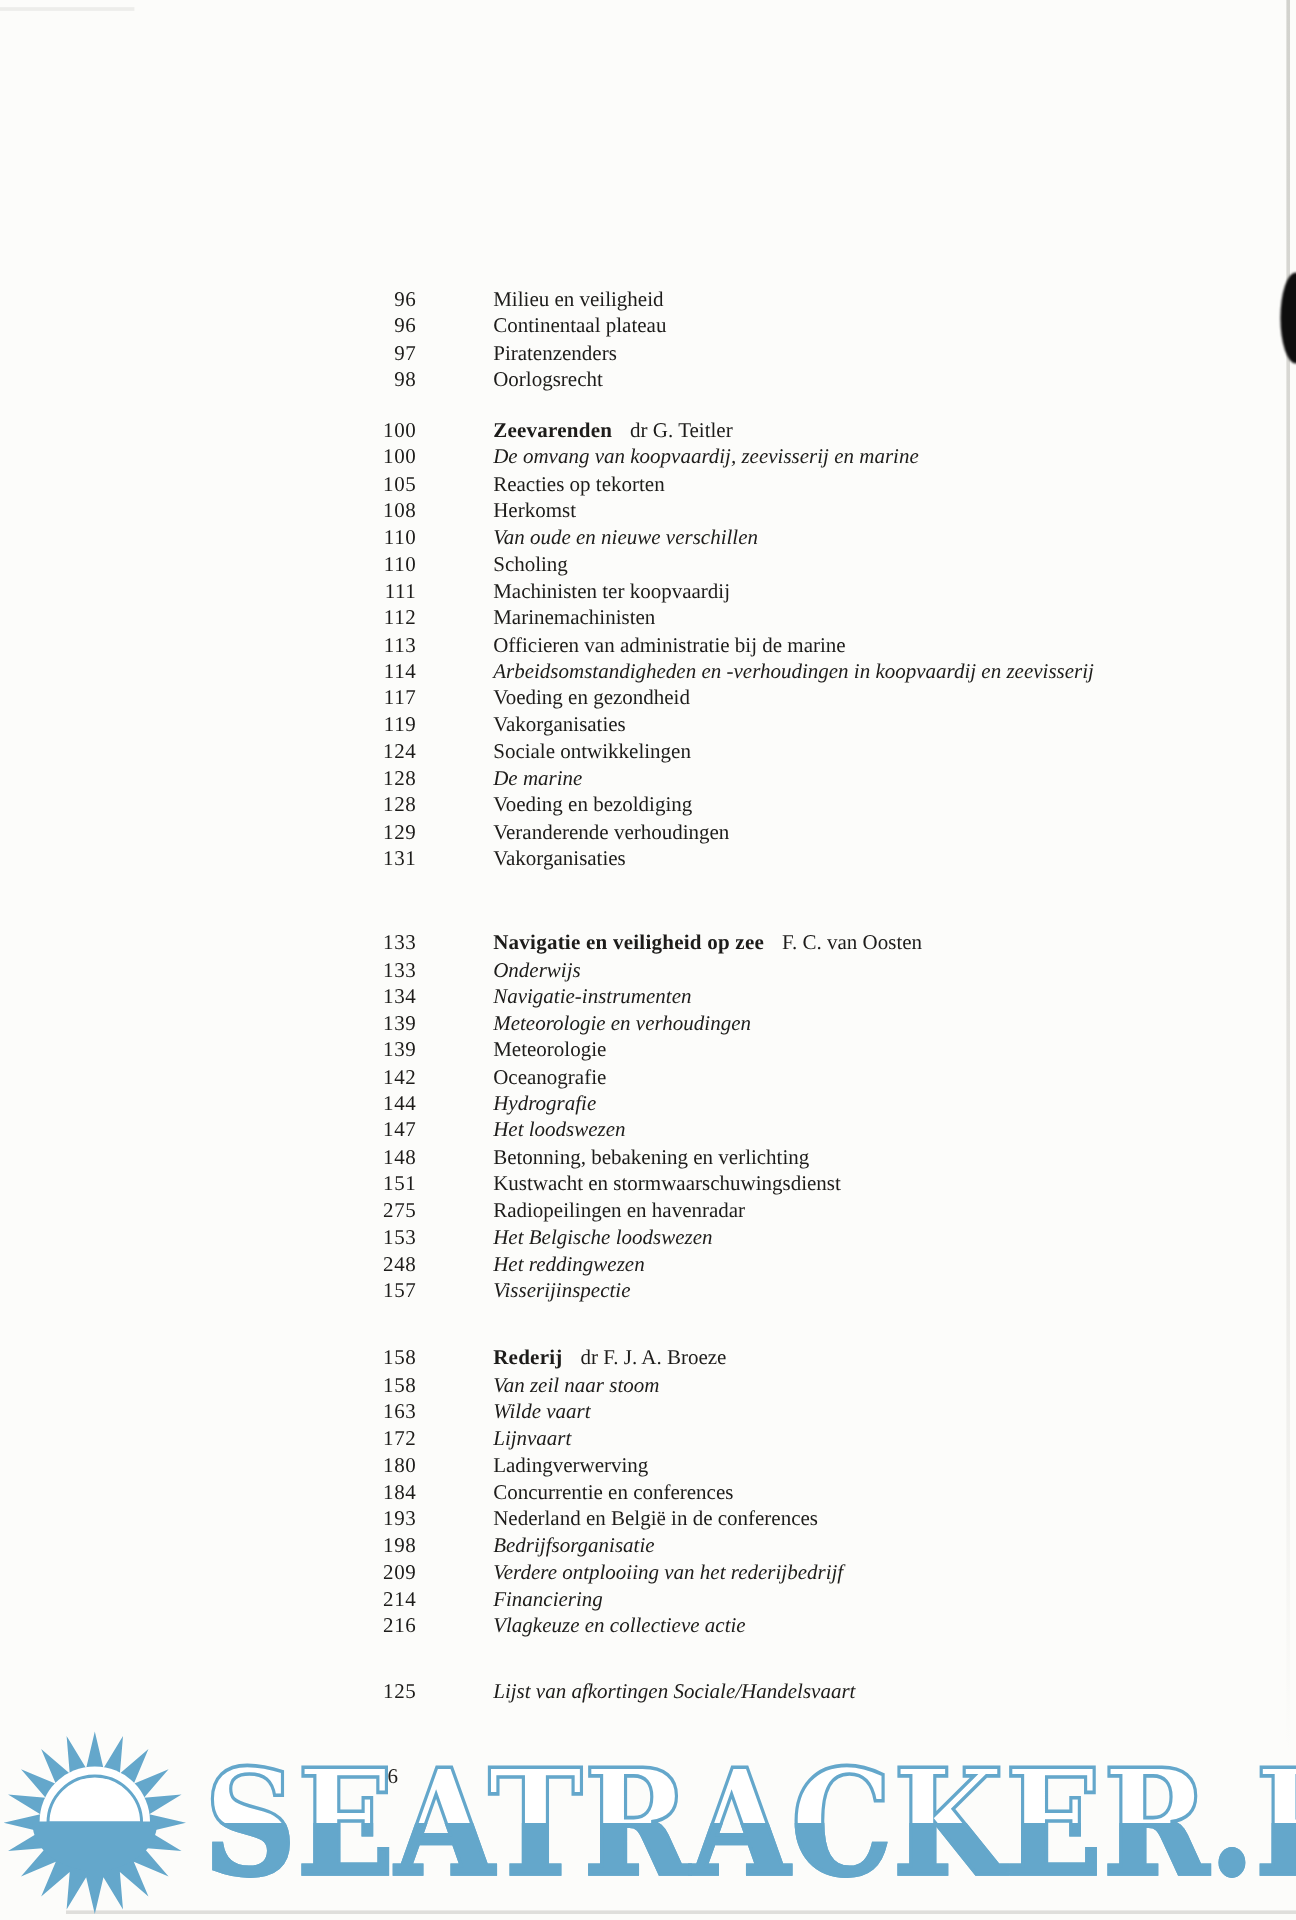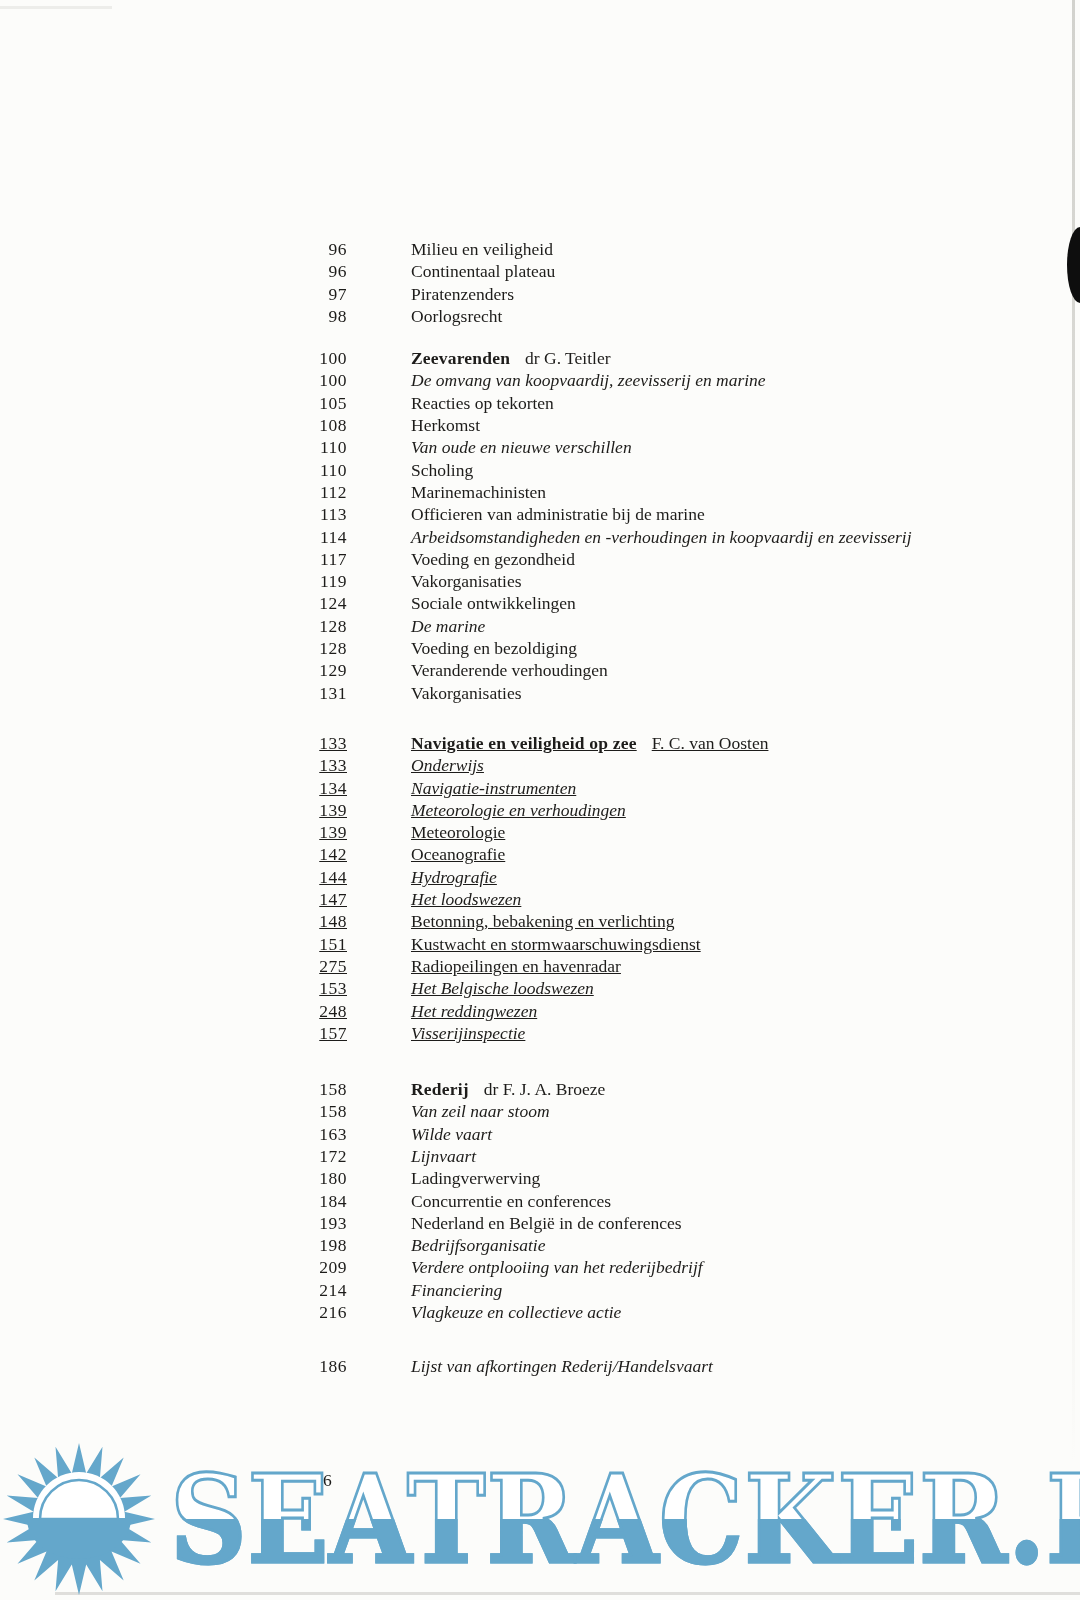--- a/index.html
+++ b/index.html
@@ -28,21 +28,21 @@
     width:347px;text-align:right;
     letter-spacing:.5px;
     flex:0 0 347px;
   }
   .toc-title{margin-left:64px;}
   .toc-row.italic .toc-title{font-style:italic;}
   .toc-row.chapter .toc-title{font-weight:bold;letter-spacing:.2px;}
   .toc-author{margin-left:15px;font-weight:normal;}
   .toc-section{margin-top:0;}
   .toc-section:nth-child(2){margin-top:20px;}
-  .toc-section:nth-child(3){margin-top:28px;text-decoration:underline;}
+  .toc-section:nth-child(3){margin-top:48px;}
   .toc-section:nth-child(4){margin-top:34px;}
   .toc-section:nth-child(5){margin-top:32px;}
   
   .page-num{
     position:absolute;left:323px;top:1470px;
     font-size:17.5px;color:#1d1c1a;z-index:5;
   }
   
   .watermark{
     position:absolute;left:0;top:1404px;width:1080px;height:196px;
@@ -130,20 +130,24 @@
         </div>
         <div class="toc-row italic">
           <span class="toc-num">110</span>
           <span class="toc-title">Van oude en nieuwe verschillen</span>
         </div>
         <div class="toc-row roman">
           <span class="toc-num">110</span>
           <span class="toc-title">Scholing</span>
         </div>
         <div class="toc-row roman">
+          <span class="toc-num">111</span>
+          <span class="toc-title">Machinisten ter koopvaardij</span>
+        </div>
+        <div class="toc-row roman">
           <span class="toc-num">112</span>
           <span class="toc-title">Marinemachinisten</span>
         </div>
         <div class="toc-row roman">
           <span class="toc-num">113</span>
           <span class="toc-title">Officieren van administratie bij de marine</span>
         </div>
         <div class="toc-row italic">
           <span class="toc-num">114</span>
           <span class="toc-title">Arbeidsomstandigheden en -verhoudingen in koopvaardij en zeevisserij</span>
@@ -278,22 +282,22 @@
           <span class="toc-num">214</span>
           <span class="toc-title">Financiering</span>
         </div>
         <div class="toc-row italic">
           <span class="toc-num">216</span>
           <span class="toc-title">Vlagkeuze en collectieve actie</span>
         </div>
       </div>
       <div class="toc-section">
         <div class="toc-row italic">
-          <span class="toc-num">186</span>
-          <span class="toc-title">Lijst van afkortingen Rederij/Handelsvaart</span>
+          <span class="toc-num">125</span>
+          <span class="toc-title">Lijst van afkortingen Sociale/Handelsvaart</span>
         </div>
       </div>
     </div>
 
   <div class="page-num">6</div>
 
   <div class="watermark">
     <svg class="wm-sun" viewBox="-80 -80 160 160">
         <polygon points="0.0,-76.0 7.2,-45.4 23.5,-72.3 20.9,-41.0 44.7,-61.5 32.5,-32.5 61.5,-44.7 41.0,-20.9 72.3,-23.5 45.4,-7.2 76.0,0.0 45.4,7.2 72.3,23.5 41.0,20.9 61.5,44.7 32.5,32.5 44.7,61.5 20.9,41.0 23.5,72.3 7.2,45.4 0.0,76.0 -7.2,45.4 -23.5,72.3 -20.9,41.0 -44.7,61.5 -32.5,32.5 -61.5,44.7 -41.0,20.9 -72.3,23.5 -45.4,7.2 -76.0,0.0 -45.4,-7.2 -72.3,-23.5 -41.0,-20.9 -61.5,-44.7 -32.5,-32.5 -44.7,-61.5 -20.9,-41.0 -23.5,-72.3 -7.2,-45.4" fill="#64a7cb"></polygon>
         <path d="M -52 0 A 52 40 0 0 0 52 0 Z" fill="#64a7cb"></path>

